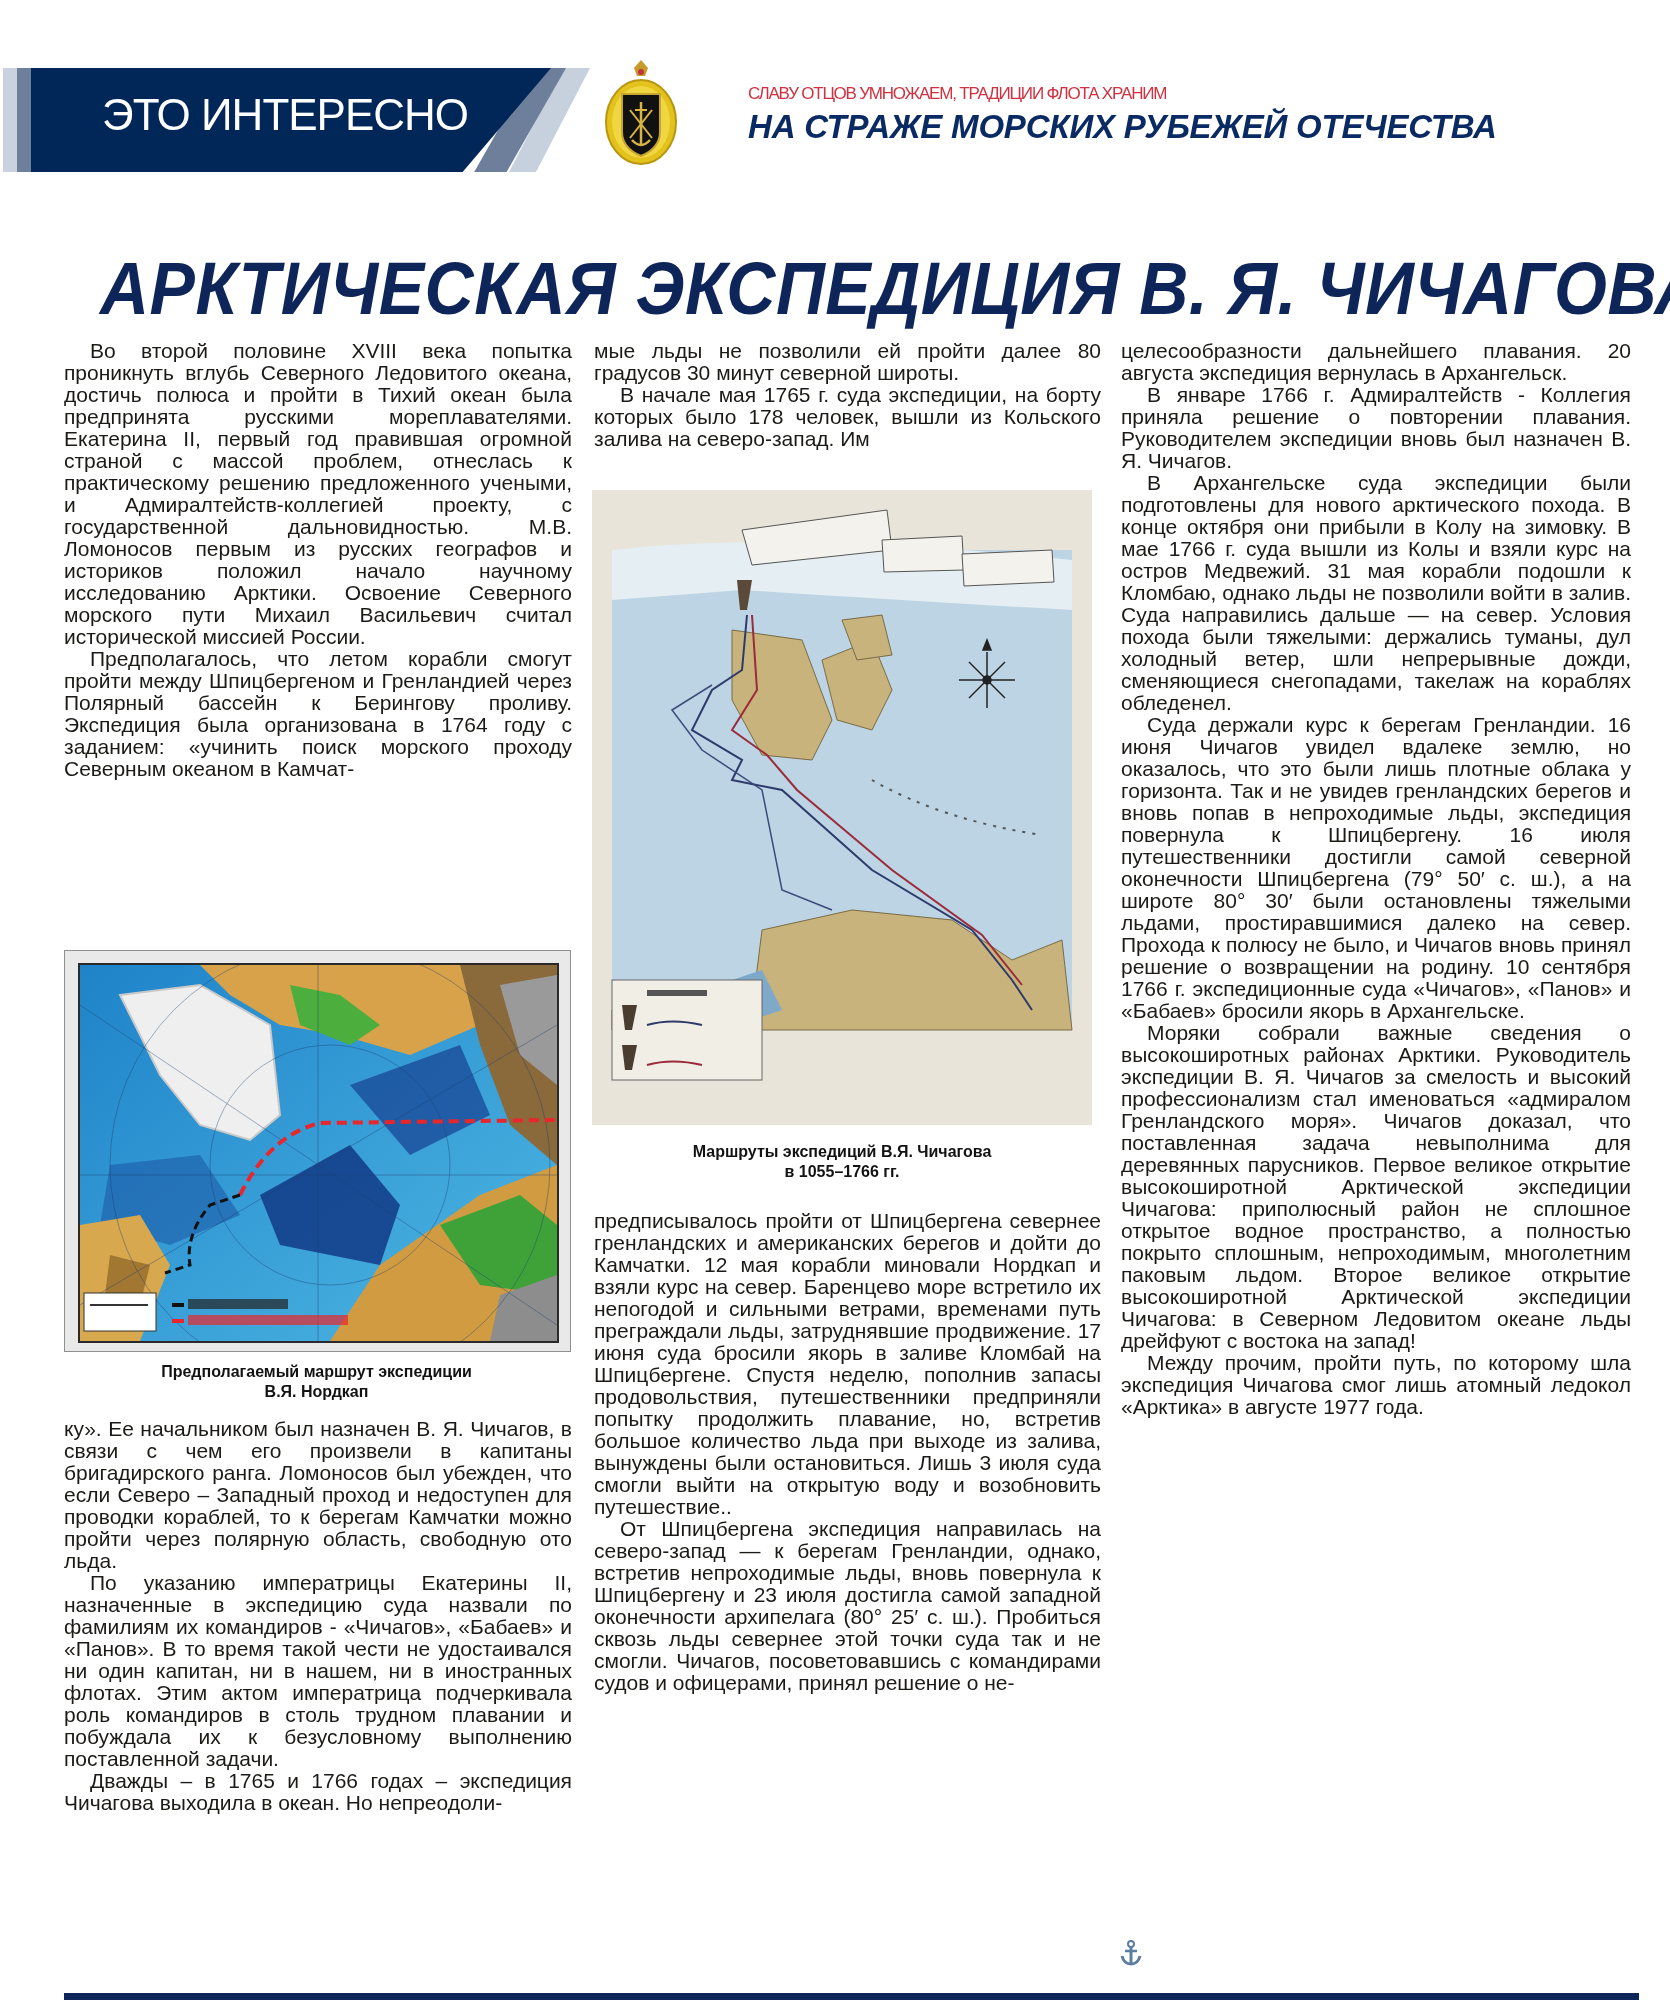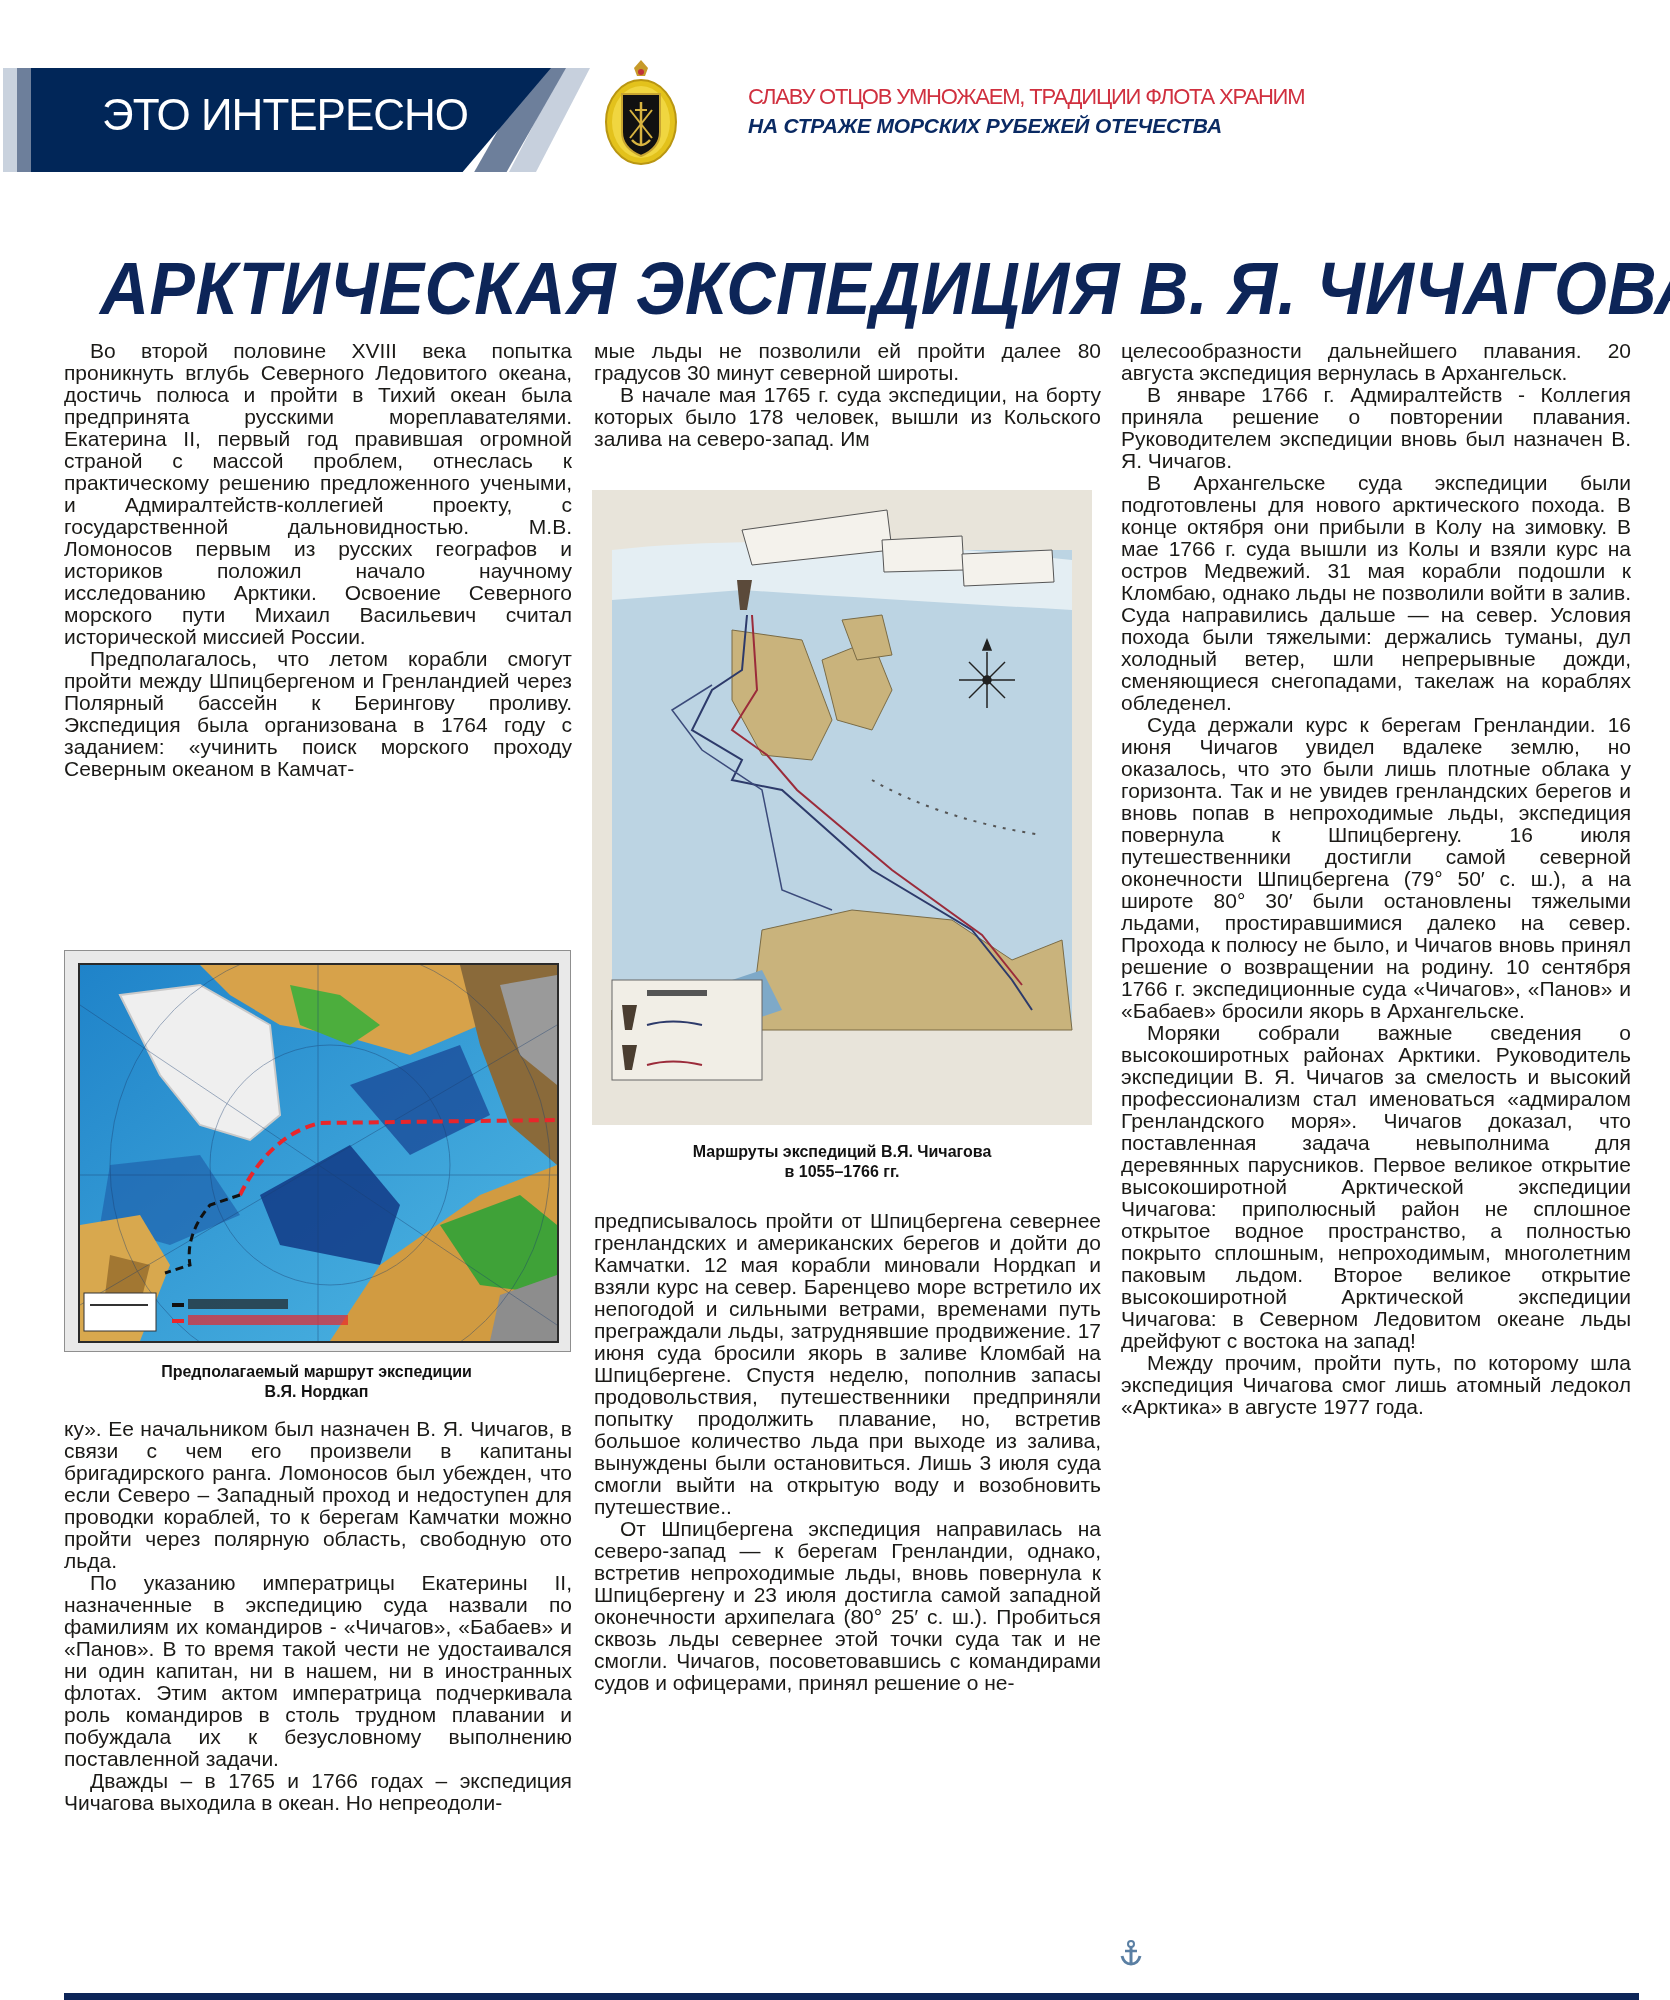--- a/index.html
+++ b/index.html
@@ -15,22 +15,22 @@
   .section-banner .bar-edge-1 { position: absolute; left: 296px; top: 0; width: 270px; height: 104px;
           background: #6d7f9b; clip-path: polygon(88% 0, 100% 0, 78% 100%, 66% 100%); }
   .section-banner .bar-edge-2 { position: absolute; left: 320px; top: 0; width: 270px; height: 104px;
           background: #c7d0dd; clip-path: polygon(90% 0, 100% 0, 80% 100%, 70% 100%); }
   .section-banner .label { position: absolute; left: 102px; top: 22px; color: #ffffff;
           font-size: 44px; letter-spacing: -1px; font-family: "Liberation Sans", sans-serif; }
 
   .emblem { position: absolute; left: 604px; top: 60px; width: 74px; height: 108px; }
 
   .motto { position: absolute; left: 748px; top: 84px; }
-  .motto .red { color: #d0303f; font-size: 22px; letter-spacing: -1.2px; white-space: nowrap; }
-  .motto .blue { color: #0a2a63; font-size: 21px; font-weight: bold; font-style: italic;
+  .motto .red { color: #d0303f; font-size: 17px; letter-spacing: -1.2px; white-space: nowrap; }
+  .motto .blue { color: #0a2a63; font-size: 33px; font-weight: bold; font-style: italic;
           letter-spacing: -0.2px; margin-top: 4px; white-space: nowrap; }
 
   
   .page-title { position: absolute; left: 100px; top: 246px; width: 1520px;
           color: #0d2558; font-weight: bold; font-style: italic; font-size: 68px; letter-spacing: 0.5px;
           white-space: nowrap; font-family: "Liberation Sans", sans-serif; transform: scaleY(1.08); transform-origin: top left; }
 
   
   .col { position: absolute; font-size: 21px; line-height: 22px; text-align: justify; hyphens: none; }
   .col p { margin: 0; text-indent: 26px; }

